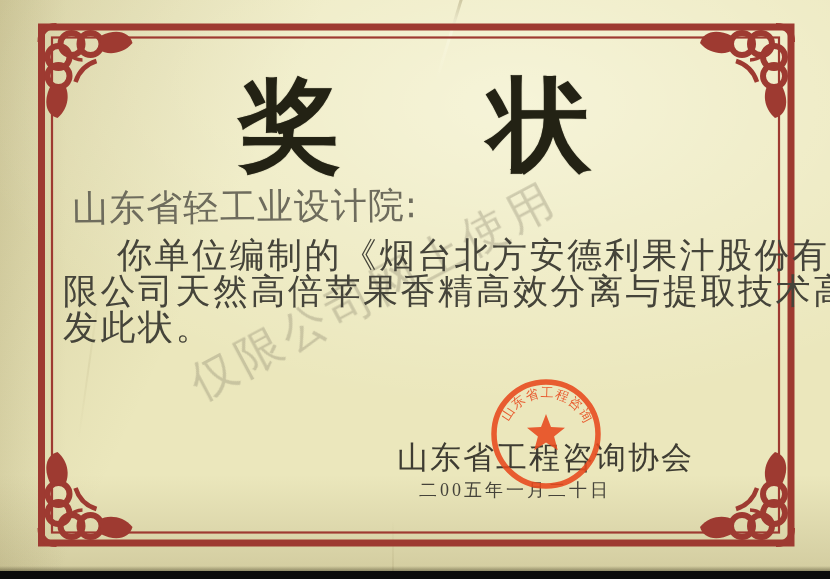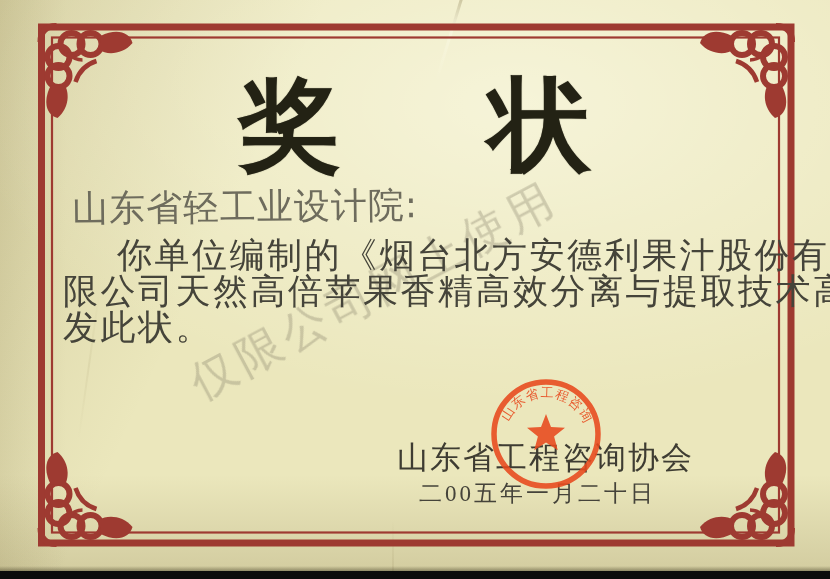--- a/index.html
+++ b/index.html
@@ -38,21 +38,21 @@
     height:36px;line-height:36px;font-size:35px;letter-spacing:2.5px;
     white-space:nowrap;
   }
   .body-line.indent{padding-left:54px;}
   .issuer{
     position:absolute;left:397px;top:437px;z-index:3;
     font-size:31px;color:#3e3c32;letter-spacing:2px;white-space:nowrap;
   }
   .issue-date{
     position:absolute;left:419px;top:478px;z-index:3;
-    font-size:23px;color:#45433a;letter-spacing:3px;white-space:nowrap;
+    font-size:18px;color:#45433a;letter-spacing:3px;white-space:nowrap;
   }
   .seal{position:absolute;left:488px;top:376px;z-index:4;opacity:0.88;}
   .watermark{
     position:absolute;left:194px;top:356px;z-index:3;
     transform:rotate(-28deg);transform-origin:left center;
     font-family:"DejaVu Sans","Liberation Sans",sans-serif;
     font-size:46px;letter-spacing:5px;color:rgba(128,122,100,0.32);
     white-space:nowrap;filter:blur(0.4px);
   }
   .scan-bar{position:absolute;left:0;bottom:0;width:830px;height:8px;background:#0b0b0b;z-index:6;}

